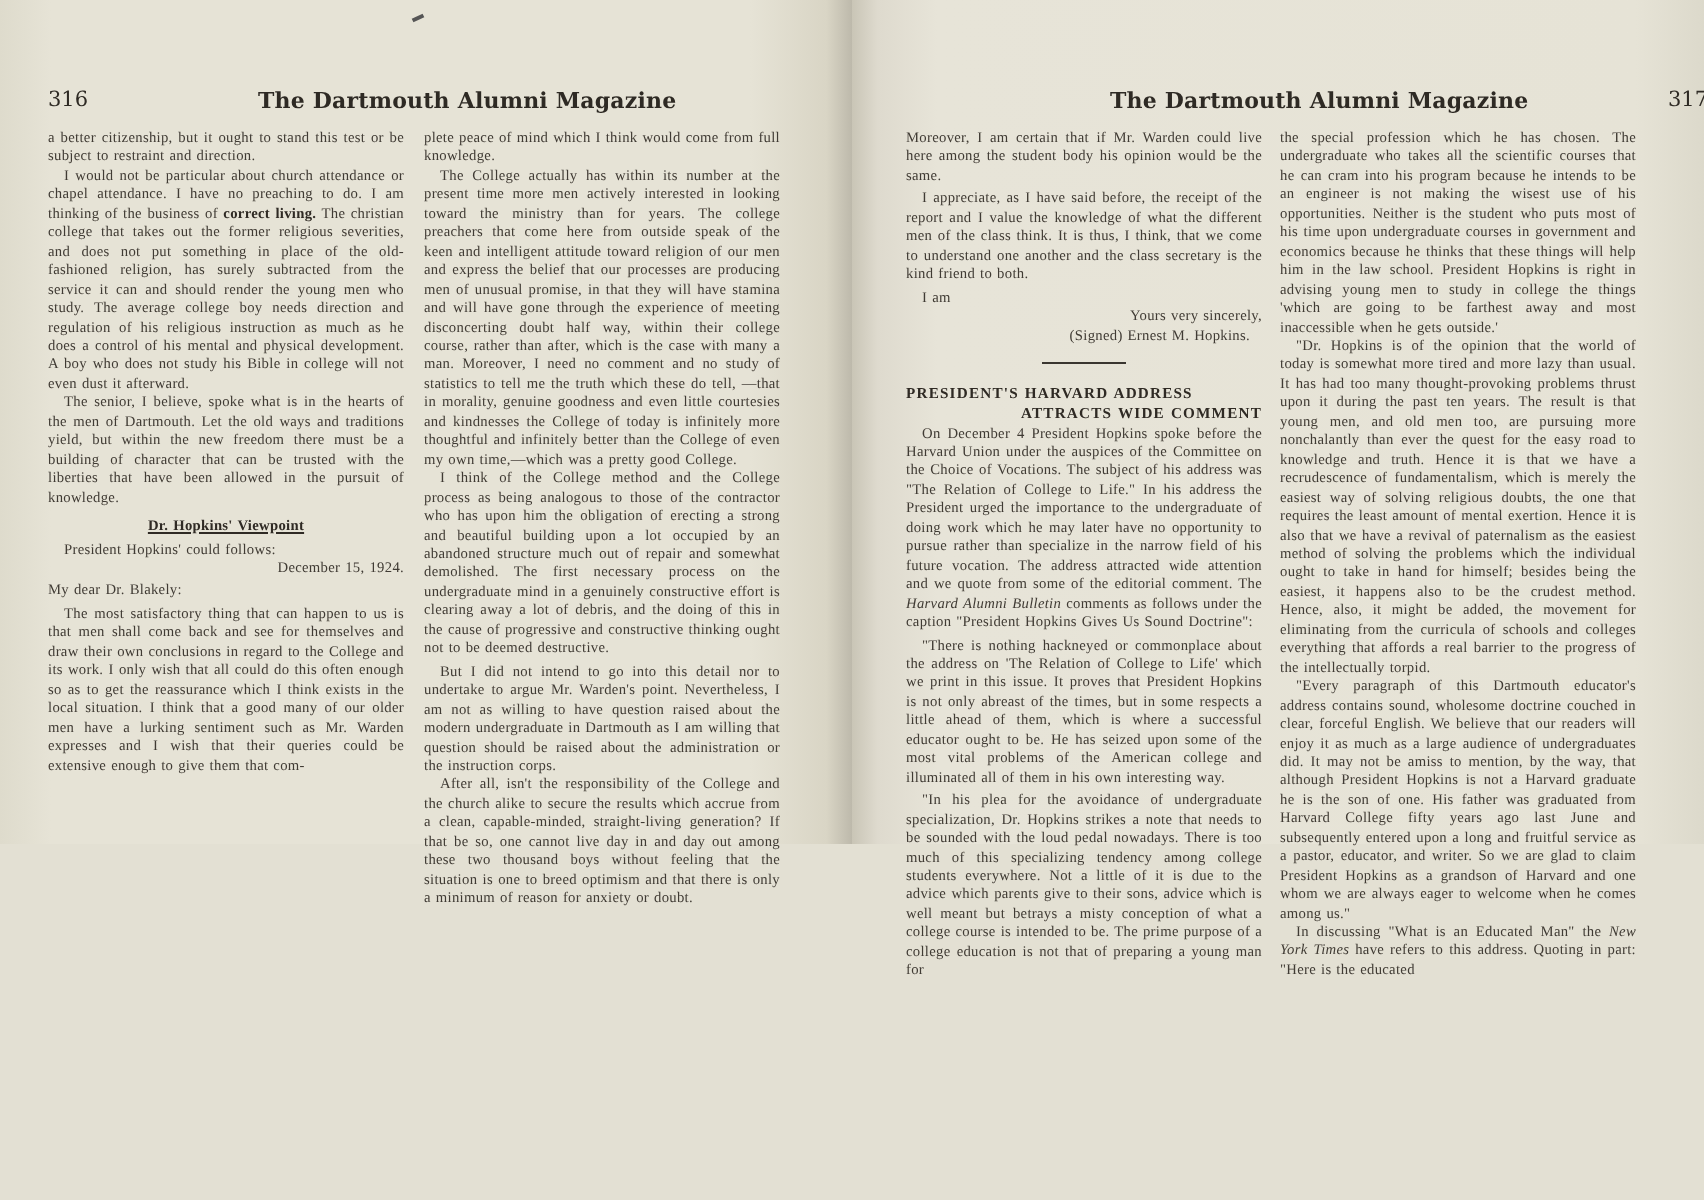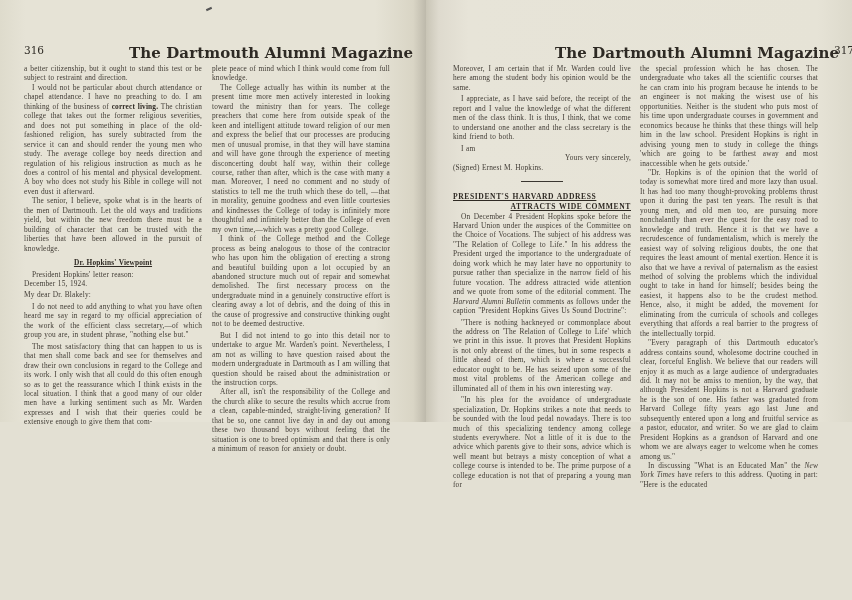--- a/index.html
+++ b/index.html
@@ -6,57 +6,56 @@
   body {
     width:852px; height:600px; overflow:hidden; position:relative;
     background:#e3e0d3;
     font-family:"DejaVu Serif", serif;
     color:#3a3630;
   }
   .page { position:absolute; top:0; height:422px; }
   .page.left { left:0; width:426px; background:linear-gradient(90deg,#dedbcc 0%,#e6e3d6 6%,#e6e3d6 88%,#d9d5c5 97%,#bdb9ab 100%); }
   .page.right { left:426px; width:426px; background:linear-gradient(90deg,#c9c5b6 0%,#dedace 3%,#e7e4d8 10%,#e6e3d6 92%,#dcd9cb 100%); }
   .mark { position:absolute; left:206px; top:8px; width:6px; height:2px; background:#555; transform:rotate(-25deg); }
-  .header { position:absolute; top:44px; font-size:15px; font-weight:bold; color:#2e2a24; letter-spacing:0.1px; }
+  .header { position:absolute; top:44px; font-size:11px; font-weight:bold; color:#2e2a24; letter-spacing:0.1px; }
   .pgnum { position:absolute; top:44px; font-size:10.5px; color:#2e2a24; }
   .col {
     position:absolute; top:64px; width:178px;
     font-size:7.35px; line-height:9.45px; text-align:justify;
     font-family:"Liberation Serif", serif; color:#403b34;
     letter-spacing:0.15px; word-spacing:0.5px;
   }
   .col p { margin:0; }
   .col p.ind { text-indent:8px; }
   .col p.gap { margin-top:2px; }
   .col b { font-weight:bold; color:#2f2a24; }
   .subhead { text-align:center; font-weight:bold; margin-top:5px !important; color:#2f2a24;text-decoration:underline; }
-  .right-align { }
+  .right-align { text-align:right; }
   .center { text-align:right; }
   .rule { width:42px; height:1px; background:#3a3630; margin:9px auto 10px; }
-  .caps { font-weight:bold; font-size:7.6px; letter-spacing:0.6px; color:#2f2a24; line-height:9.8px;text-decoration:underline; }
+  .caps { font-weight:bold; font-size:7.6px; letter-spacing:0.6px; color:#2f2a24; line-height:9.8px; }
   .caps.l2 { text-align:right; }
   i { font-style:italic; }
 </style>
 </head>
 <body>
 
 <div class="page left">
   <div class="mark"></div>
   <div class="pgnum" style="left:24px;">316</div>
   <div class="header" style="left:129px;">The Dartmouth Alumni Magazine</div>
 
   <div class="col" style="left:24px;">
     <p>a better citizenship, but it ought to stand this test or be subject to restraint and direction.</p>
     <p class="ind"><span>I would not be particular about church attendance or chapel attendance. I have no preaching to do. I am thinking of the business of </span><b>correct living.</b><span> The christian college that takes out the former religious severities, and does not put something in place of the old-fashioned religion, has surely subtracted from the service it can and should render the young men who study. The average college boy needs direction and regulation of his religious instruction as much as he does a control of his mental and physical development. A boy who does not study his Bible in college will not even dust it afterward.</span></p>
     <p class="ind">The senior, I believe, spoke what is in the hearts of the men of Dartmouth. Let the old ways and traditions yield, but within the new freedom there must be a building of character that can be trusted with the liberties that have been allowed in the pursuit of knowledge.</p>
     <p class="subhead">Dr. Hopkins' Viewpoint</p>
-    <p class="ind" style="margin-top:2px;">President Hopkins' letter reason:</p>
+    <p class="ind" style="margin-top:2px;">President Hopkins' could follows:</p>
     <p class="right-align">December 15, 1924.</p>
     <p class="gap">My dear Dr. Blakely:</p>
-    <p class="ind gap">I do not need to add anything to what you have often heard me say in regard to my official appreciation of the work of the efficient class secretary,—of which group you are, in student phrase, "nothing else but."</p>
     <p class="ind gap">The most satisfactory thing that can happen to us is that men shall come back and see for themselves and draw their own conclusions in regard to the College and its work. I only wish that all could do this often enough so as to get the reassurance which I think exists in the local situation. I think that a good many of our older men have a lurking sentiment such as Mr. Warden expresses and I wish that their queries could be extensive enough to give them that com-</p>
   </div>
 
   <div class="col" style="left:212px;">
     <p>plete peace of mind which I think would come from full knowledge.</p>
     <p class="ind">The College actually has within its number at the present time more men actively interested in looking toward the ministry than for years. The college preachers that come here from outside speak of the keen and intelligent attitude toward religion of our men and express the belief that our processes are producing men of unusual promise, in that they will have stamina and will have gone through the experience of meeting disconcerting doubt half way, within their college course, rather than after, which is the case with many a man. Moreover, I need no comment and no study of statistics to tell me the truth which these do tell, —that in morality, genuine goodness and even little courtesies and kindnesses the College of today is infinitely more thoughtful and infinitely better than the College of even my own time,—which was a pretty good College.</p>
     <p class="ind">I think of the College method and the College process as being analogous to those of the contractor who has upon him the obligation of erecting a strong and beautiful building upon a lot occupied by an abandoned structure much out of repair and somewhat demolished. The first necessary process on the undergraduate mind in a genuinely constructive effort is clearing away a lot of debris, and the doing of this in the cause of progressive and constructive thinking ought not to be deemed destructive.</p>
     <p class="ind gap">But I did not intend to go into this detail nor to undertake to argue Mr. Warden's point. Nevertheless, I am not as willing to have question raised about the modern undergraduate in Dartmouth as I am willing that question should be raised about the administration or the instruction corps.</p>
     <p class="ind">After all, isn't the responsibility of the College and the church alike to secure the results which accrue from a clean, capable-minded, straight-living generation? If that be so, one cannot live day in and day out among these two thousand boys without feeling that the situation is one to breed optimism and that there is only a minimum of reason for anxiety or doubt.</p>
   </div>

